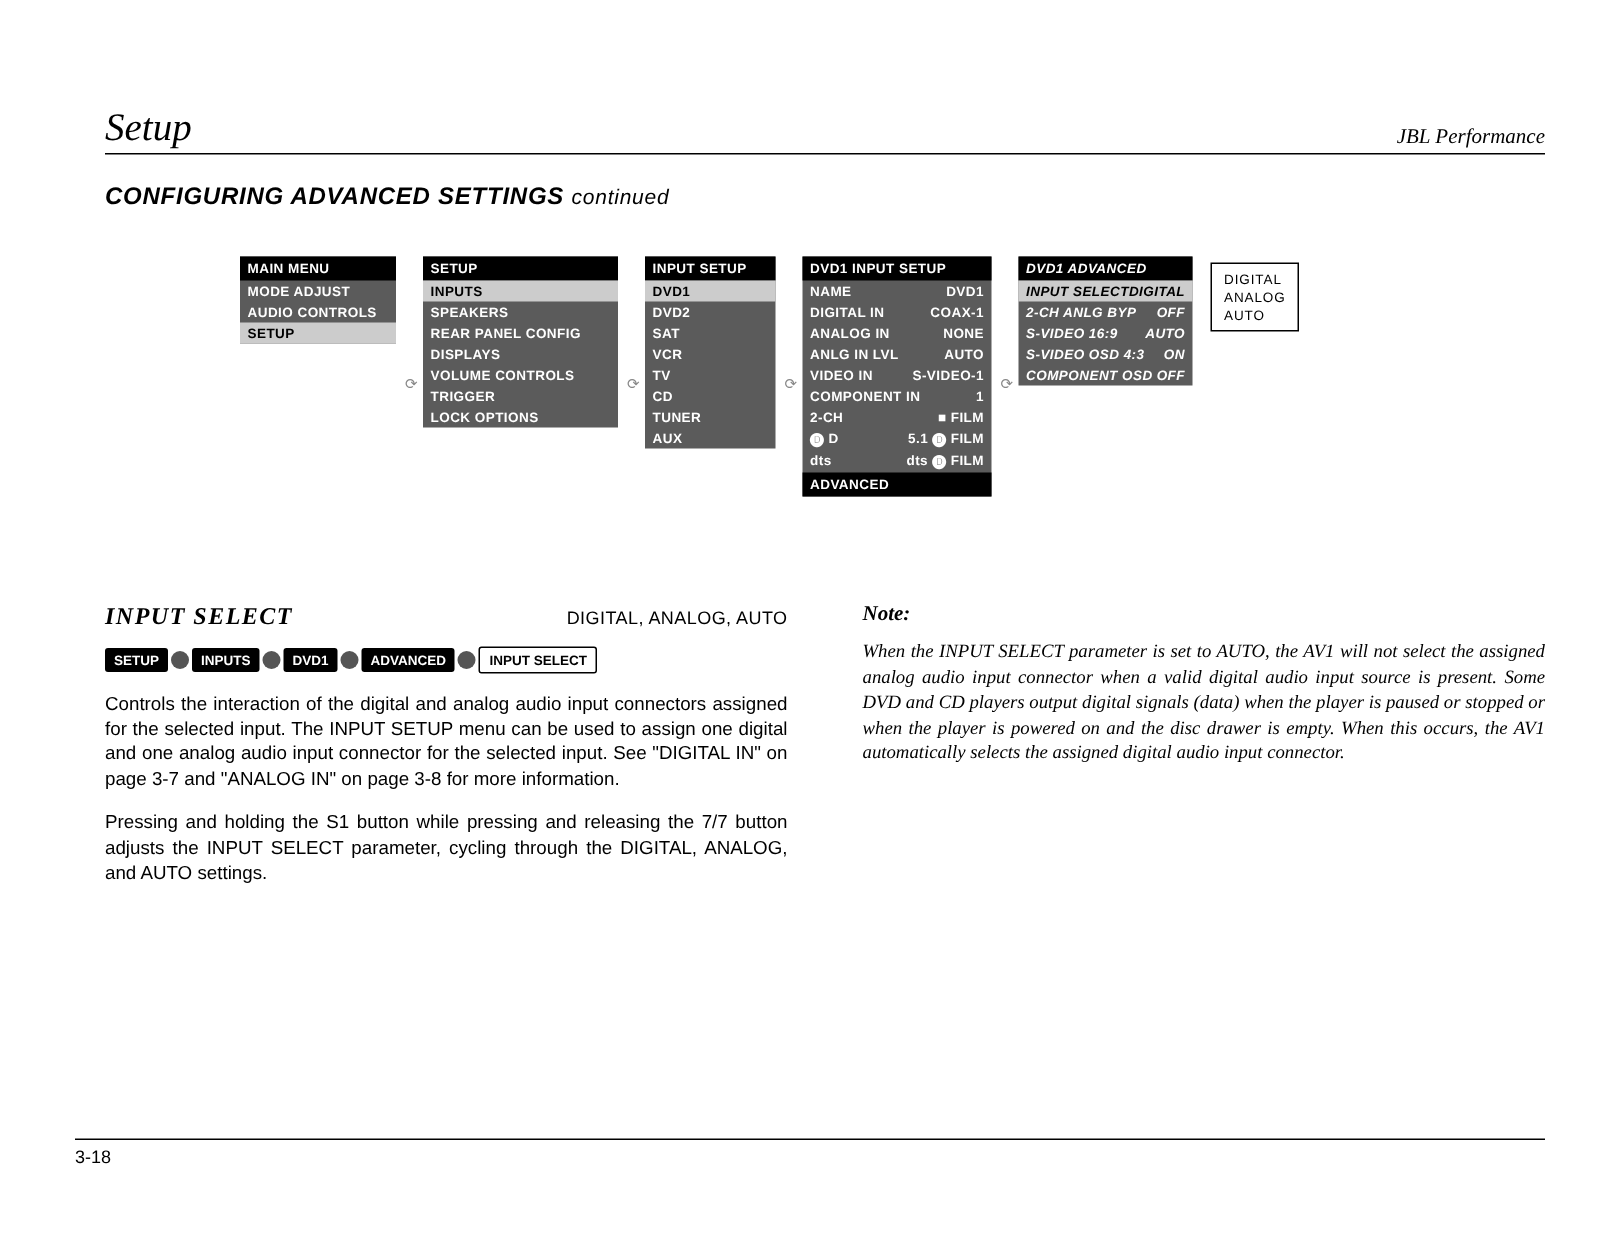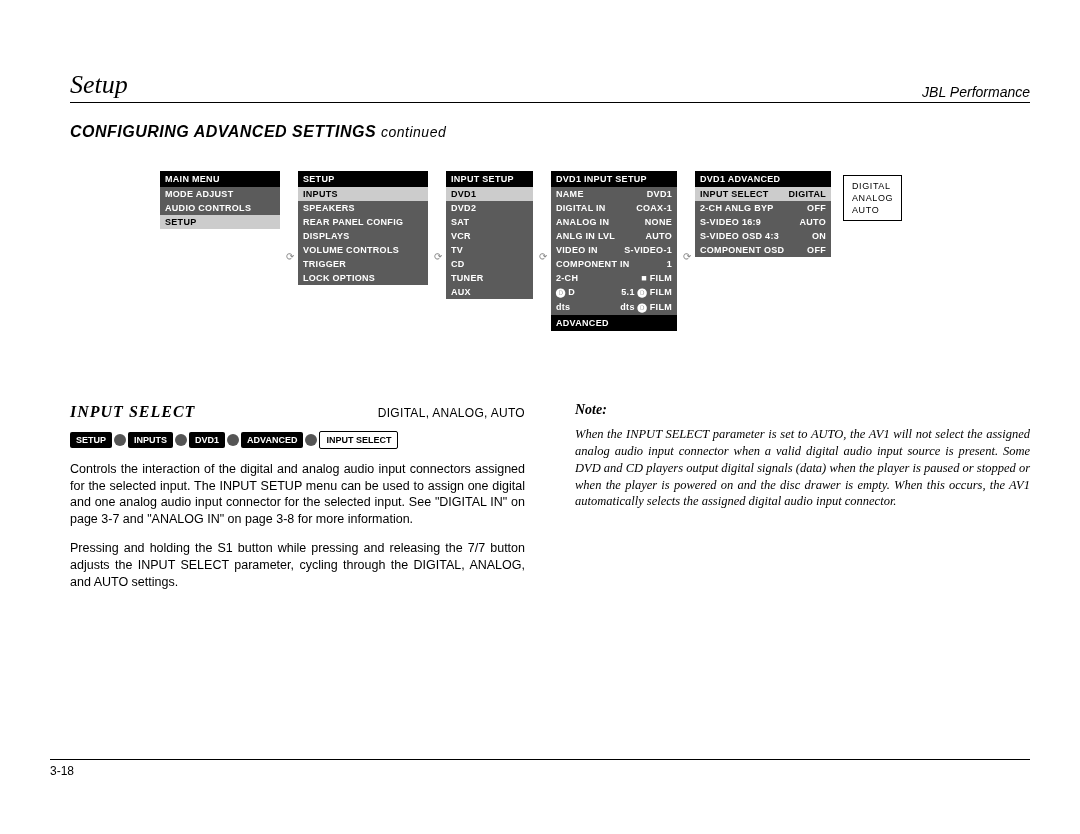--- a/index.html
+++ b/index.html
@@ -24,21 +24,21 @@
     align-items: flex-end;
     border-bottom: 1px solid #000;
     padding-bottom: 2px;
   }
   .header-left {
     font-family: "Times New Roman", serif;
     font-style: italic;
     font-size: 26px;
   }
   .header-right {
-    font-family: Liberation Sans, sans-serif;
+    font-family: Liberation Serif, serif;
     font-style: italic;
     font-size: 14px;
   }
   .subheading {
     margin-top: 20px;
     margin-bottom: 30px;
     font-size: 16px;
     letter-spacing: 0.5px;
   }
   .subheading .bold { font-weight: 700; font-style: italic; }
@@ -51,21 +51,21 @@
     margin-left: 90px;
     margin-bottom: 70px;
   }
   .menu {
     background: #5b5b5b;
     color: #fff;
     font-family: Arial, sans-serif;
     font-size: 9px;
     font-weight: bold;
     letter-spacing: 0.3px;
-    width: 120px;
+    width: 104px;
     position: relative;
   }
   .menu-title {
     background: #000;
     padding: 3px 5px;
   }
   .menu-item {
     padding: 2px 5px;
     display: flex;
     justify-content: space-between;
@@ -244,21 +244,21 @@
           <span class="val">5.1 🅓 FILM</span>
         </div>
       <div class="menu-item">
           <span>dts</span>
           <span class="val">dts 🅓 FILM</span>
         </div>
       <div class="bottom">ADVANCED</div>
     </div>
     <div class="arrow">⟳</div>
 
-    <div class="menu" style="width:136px; align-self:flex-start;">
+    <div class="menu" style="width:116px; align-self:flex-start;font-style:italic;">
       <div class="menu-title">DVD1 ADVANCED</div>
       <div class="menu-item hl">
           <span>INPUT SELECT</span>
           <span class="val">DIGITAL</span>
         </div>
       <div class="menu-item">
           <span>2-CH ANLG BYP</span>
           <span class="val">OFF</span>
         </div>
       <div class="menu-item">

